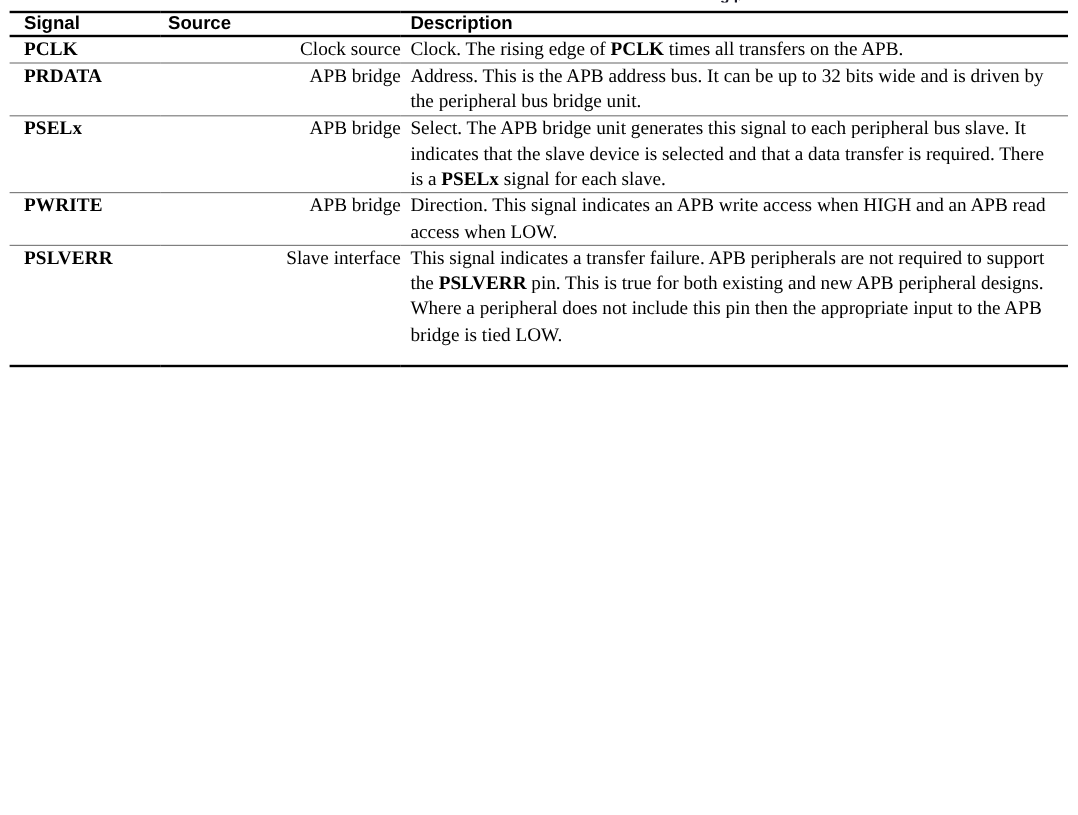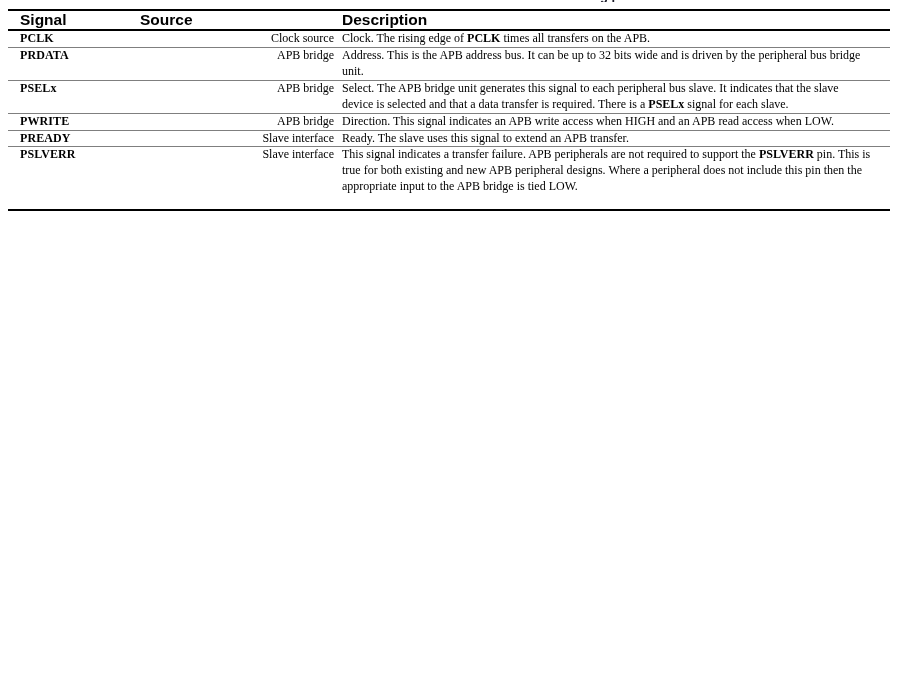--- a/index.html
+++ b/index.html
@@ -69,21 +69,21 @@
     border-top: 2.5px solid #000000;
     border-bottom: 2.2px solid #000000;
     padding: 9px 8px 8px 0;
   }
   thead th.h-signal  { padding-left: 12px; }
   thead th.h-source  { padding-left: 6px; }
   thead th.h-desc    { padding-left: 8px; }
 
   
   tbody td {
-    font-size: 12px;
+    font-size: 16px;
     line-height: 1.33;
     border-bottom: 1.6px solid #7f7f7f;
     padding: 9px 10px 10px 0;
   }
   tbody tr:last-child td {
     border-bottom: 2.5px solid #000000;
   }
 
   td.cell-signal {
     font-weight: bold;
@@ -141,25 +141,20 @@
         <tr data-rowspan="3">
           <td class="cell-signal">PSELx</td>
           <td class="cell-source">APB bridge</td>
           <td class="cell-desc">Select. The APB bridge unit generates this signal to each peripheral bus slave. It indicates that the slave device is selected and that a data transfer is required. There is a <b>PSELx</b> signal for each slave.</td>
         </tr>
         <tr data-rowspan="2">
           <td class="cell-signal">PWRITE</td>
           <td class="cell-source">APB bridge</td>
           <td class="cell-desc">Direction. This signal indicates an APB write access when HIGH and an APB read access when LOW.</td>
         </tr>
-        <tr data-rowspan="1">
-          <td class="cell-signal">PREADY</td>
-          <td class="cell-source">Slave interface</td>
-          <td class="cell-desc">Ready. The slave uses this signal to extend an APB transfer.</td>
-        </tr>
         <tr data-rowspan="4">
           <td class="cell-signal">PSLVERR</td>
           <td class="cell-source">Slave interface</td>
           <td class="cell-desc">This signal indicates a transfer failure. APB peripherals are not required to support the <b>PSLVERR</b> pin. This is true for both existing and new APB peripheral designs. Where a peripheral does not include this pin then the appropriate input to the APB bridge is tied LOW.</td>
         </tr>
       </tbody>
   </table>
 
 </div>
 

